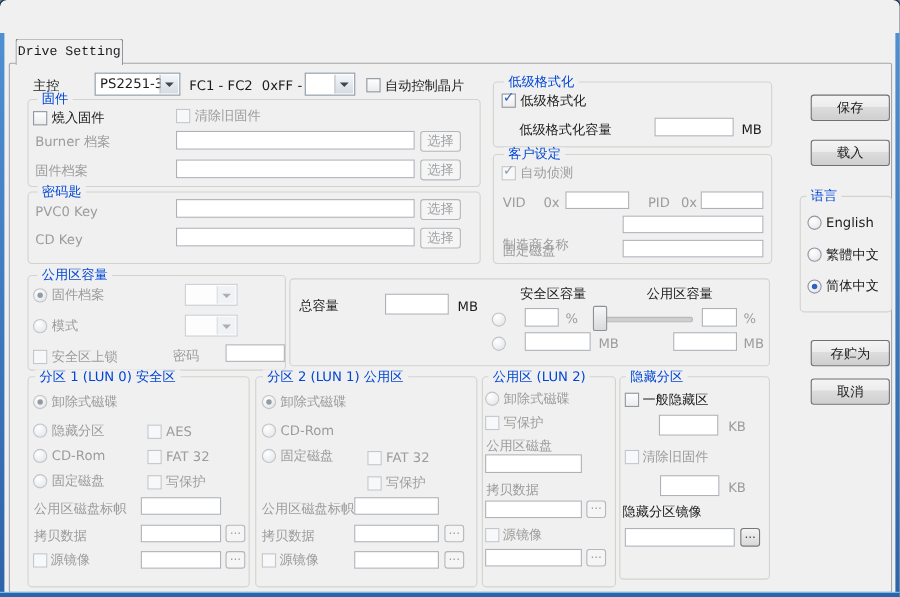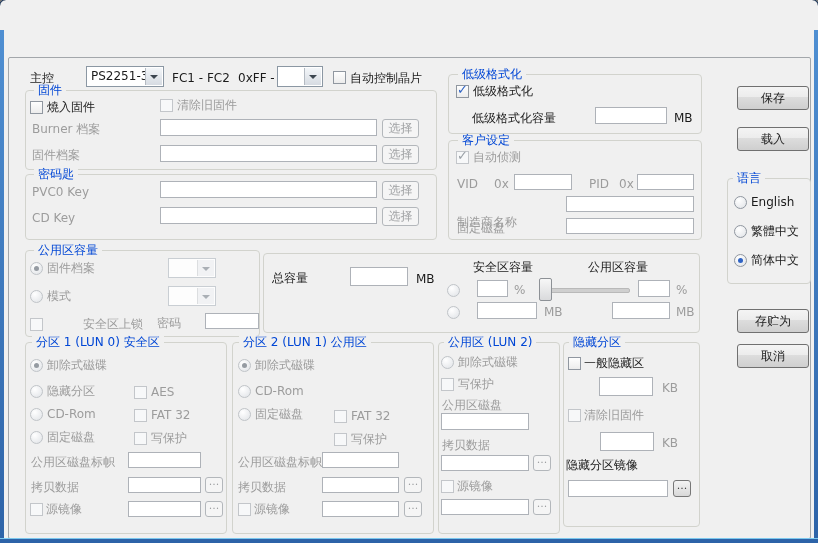--- a/index.html
+++ b/index.html
@@ -71,20 +71,21 @@
 </head>
 <body>
 
 <div class="win">
 
   <div class="frame l"></div>
   <div class="frame r"></div>
   <div class="frame b"></div>
 
   <div class="tabpage"></div>
+  <div class="tab">Drive Setting</div>
 
   <span class="lbl" style="left:30px;top:71px;">主控</span>
   <div class="combo" style="left:86px;top:66px;width:78px;height:21px;">
     <span class="cval">PS2251-38</span>
     <span class="cbtn"></span>
   </div>
   <span class="lbl" style="left:172px;top:71px;">FC1 - FC2</span>
   <span class="lbl" style="left:238px;top:71px;">0xFF -</span>
   <div class="combo" style="left:277px;top:66px;width:46px;height:21px;">
     <span class="cbtn"></span>
@@ -147,21 +148,21 @@
   <span class="lbl g" style="left:47px;top:261px;">固件档案</span>
   <div class="combo dis" style="left:168px;top:258px;width:48px;height:20px;">
     <span class="cbtn"></span>
   </div>
   <span class="rb dis" style="left:30px;top:290px;"></span>
   <span class="lbl g" style="left:47px;top:289px;">模式</span>
   <div class="combo dis" style="left:168px;top:286px;width:48px;height:20px;">
     <span class="cbtn"></span>
   </div>
   <span class="cb dis" style="left:30px;top:318px;"></span>
-  <span class="lbl g" style="left:47px;top:317px;margin-left:36px;">安全区上锁</span>
+  <span class="lbl g" style="left:47px;top:317px;">安全区上锁</span>
   <span class="lbl g" style="left:157px;top:316px;">密码</span>
   <input class="tb" style="left: 205px; top: 313px; width: 54px; height: 16px;">
 
   <div class="grp" style="left:263px;top:253px;width:435px;height:78px;"></div>
   <span class="lbl" style="left:272px;top:272px;font-family:Liberation Mono, monospace;">总容量</span>
   <input class="tb" style="left: 350px; top: 267px; width: 58px; height: 19px;">
   <span class="lbl" style="left:416px;top:272px;">MB</span>
   <span class="lbl" style="left:473px;top:260px;">安全区容量</span>
   <span class="lbl" style="left:588px;top:260px;">公用区容量</span>
   <span class="rb dis" style="left:447px;top:284px;"></span>

